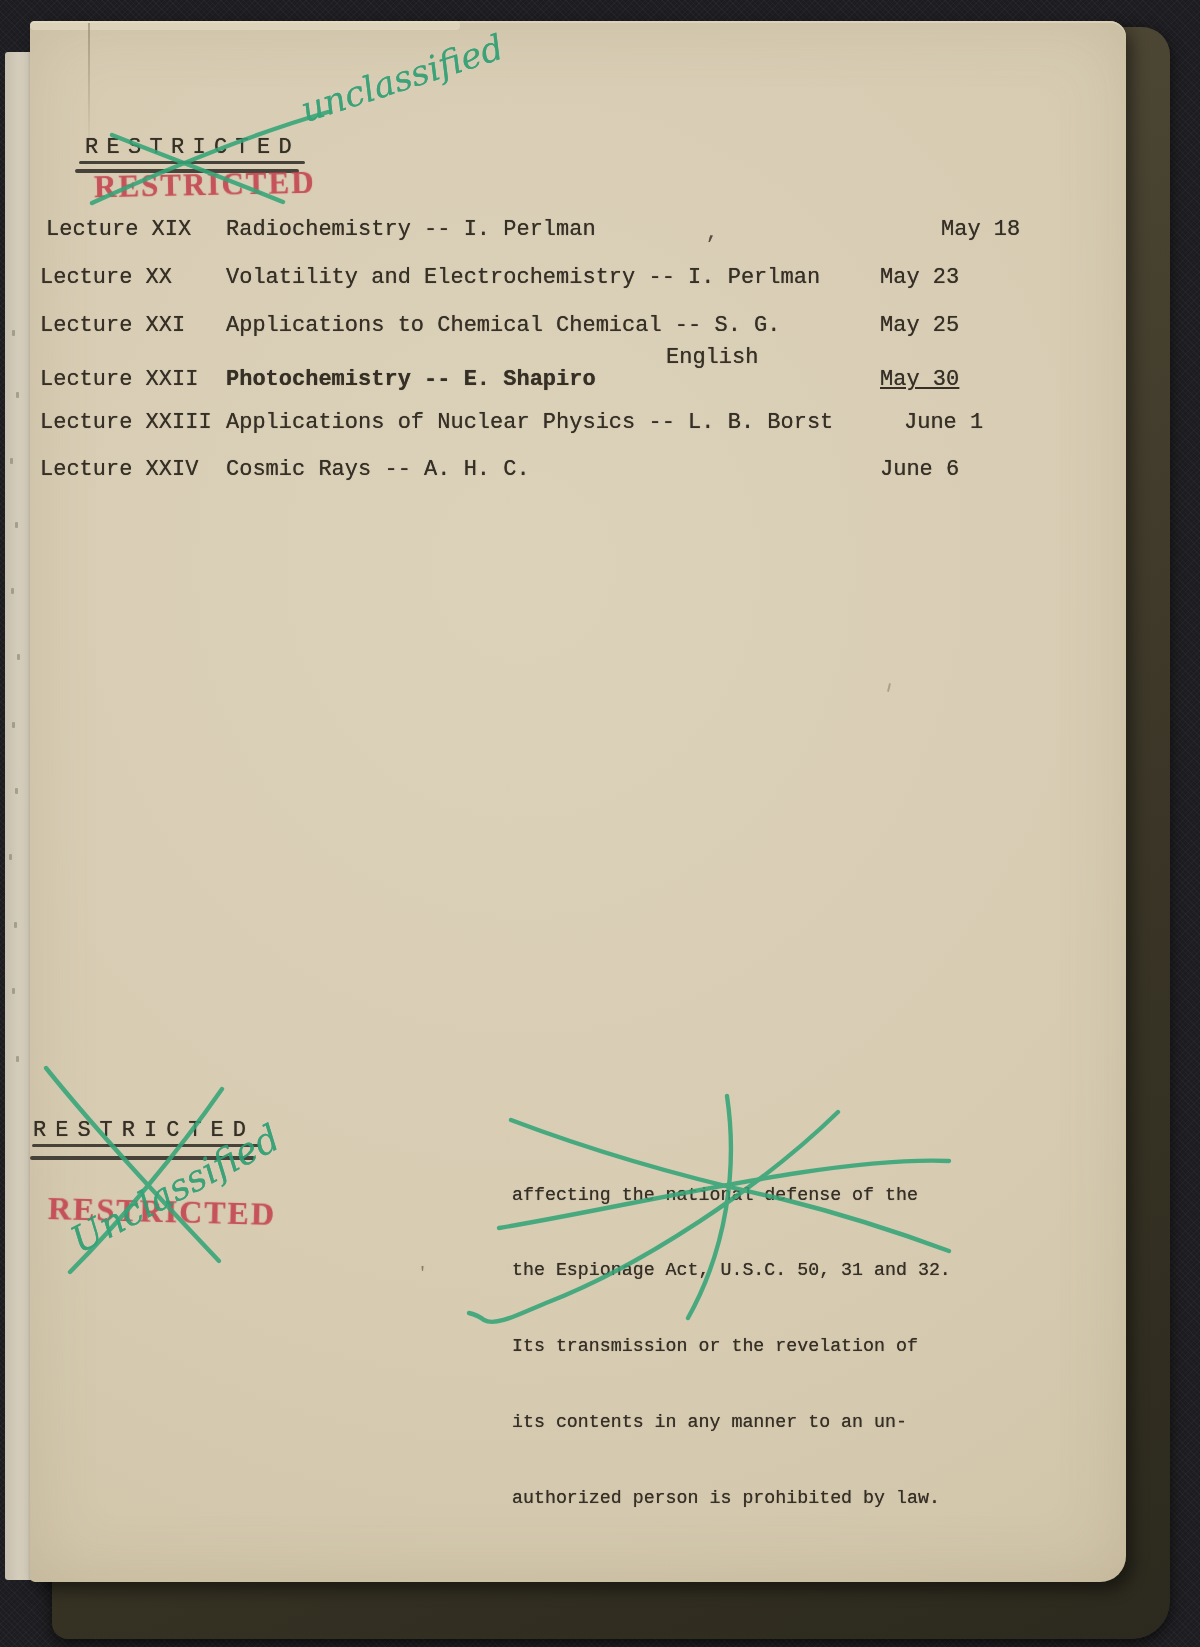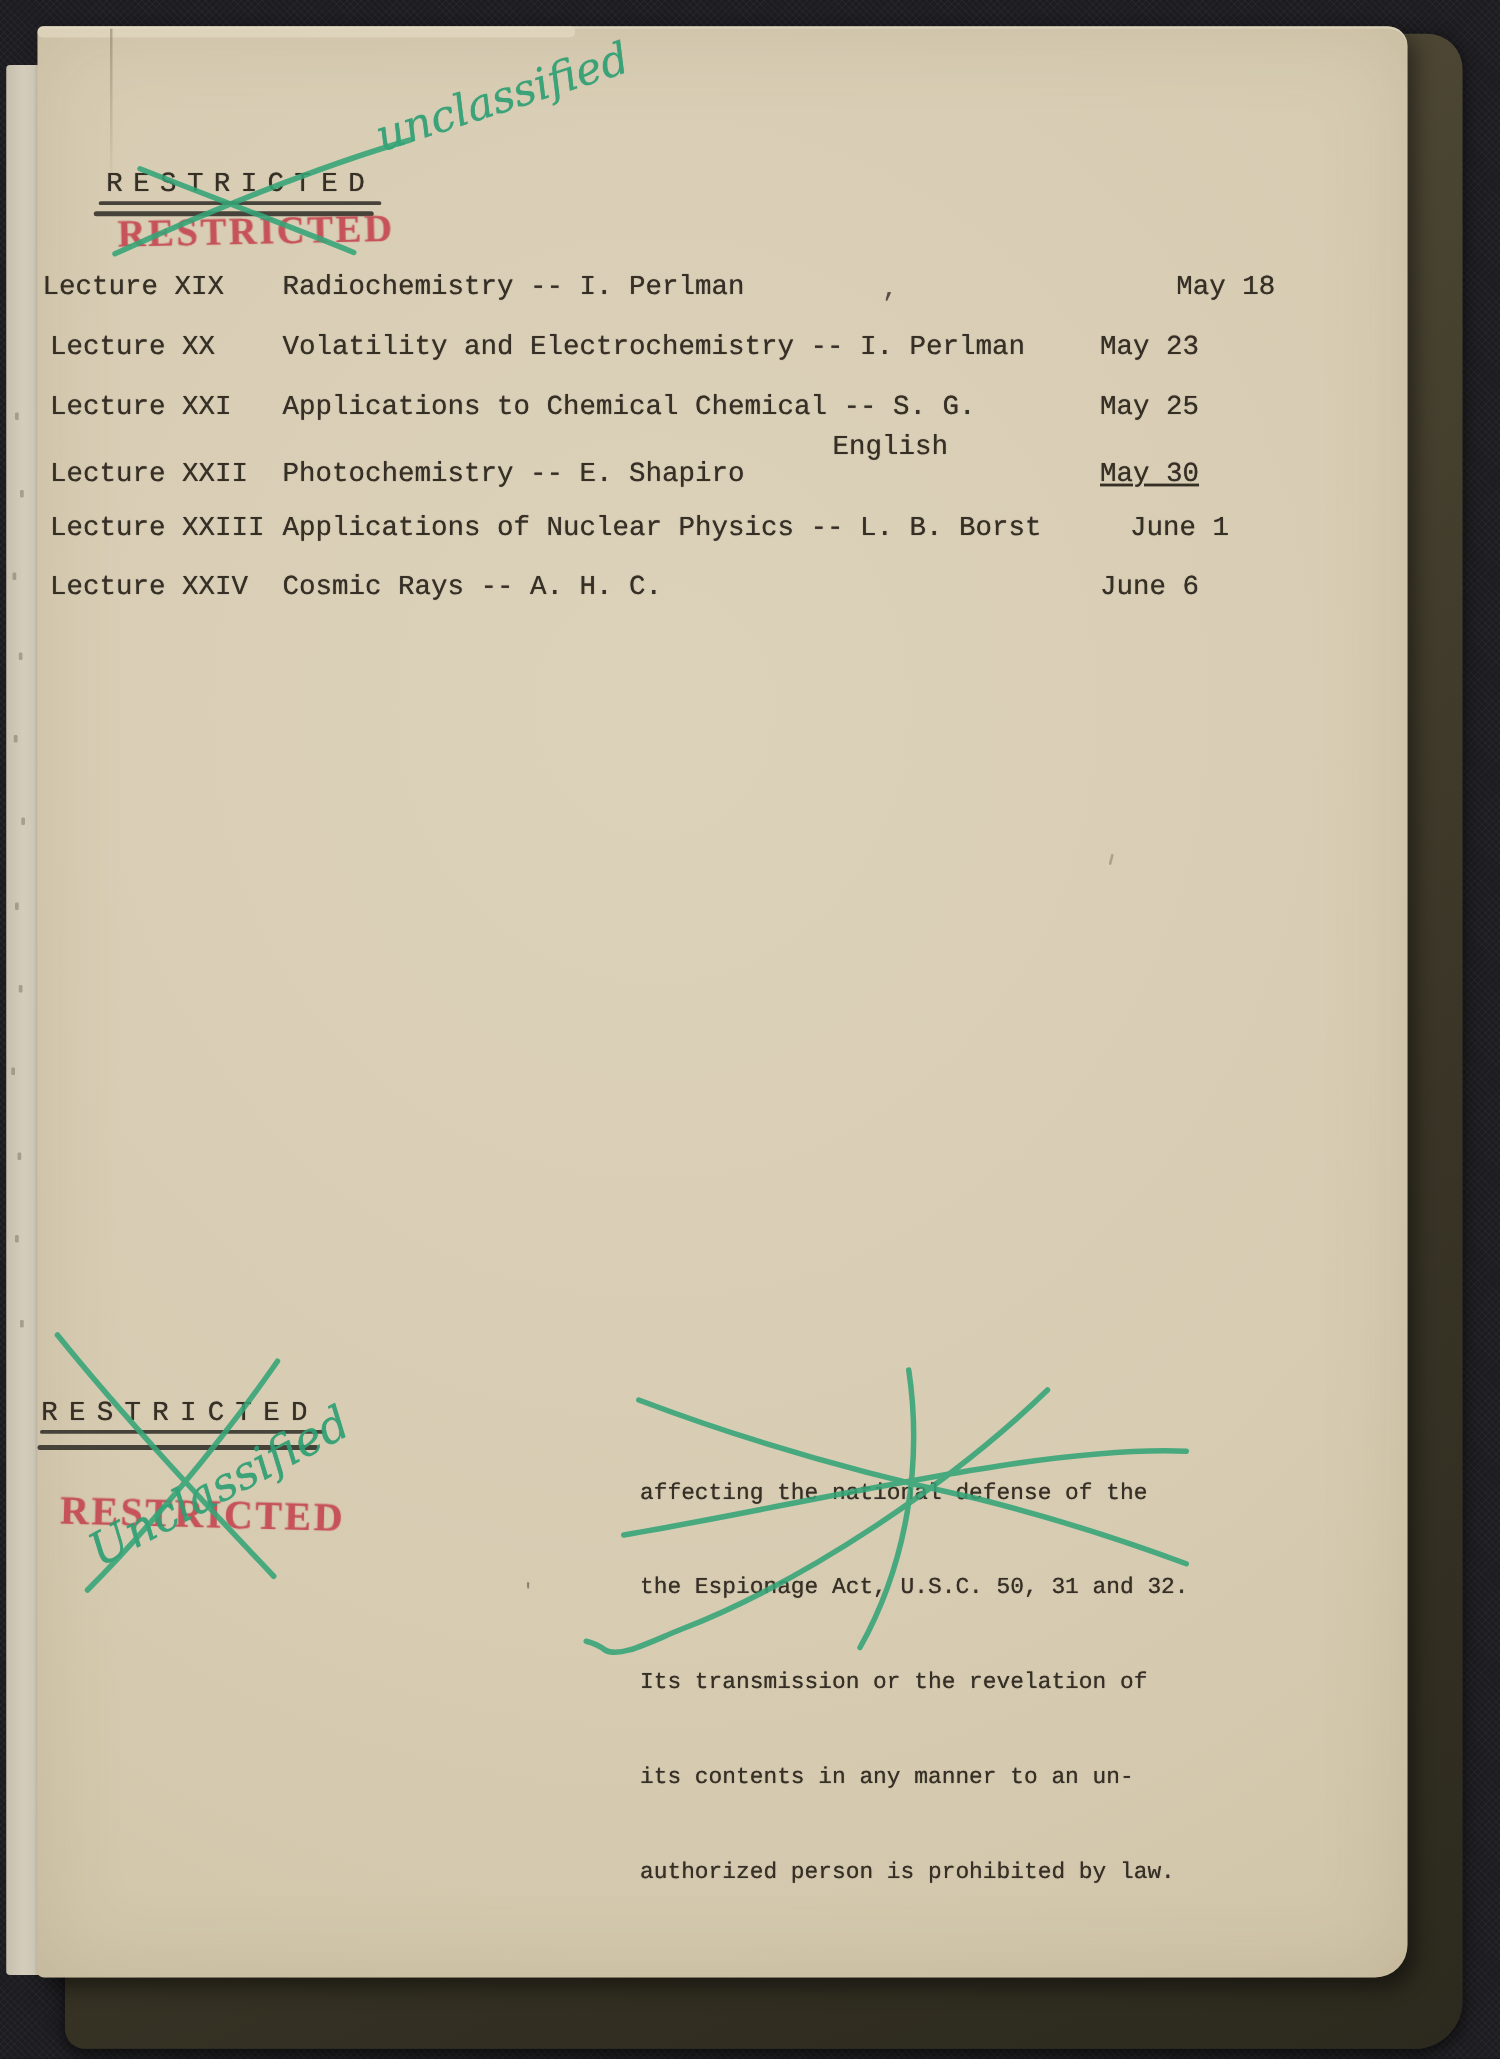--- a/index.html
+++ b/index.html
@@ -83,35 +83,35 @@
   <div class="abs page">
     <div class="abs page-top-sliver"></div>
     <div class="abs page-fold-line"></div>
 
     <div class="abs tw tw-banner" style="left:55px; top:114px;">RESTRICTED</div>
     <div class="abs ul" style="left:49px; top:140px; width:226px; height:3px;"></div>
     <div class="abs ul" style="left:45px; top:148px; width:224px; height:4px;"></div>
     <div class="abs stamp" style="left:64px; top:146px; font-size:31px; transform:rotate(-1.2deg);">RESTRICTED</div>
     <div class="abs hand" style="left:272px; top:70px; font-size:35px; transform:rotate(-18deg); transform-origin:left center;">unclassified</div>
 
-    <div class="abs tw tw-body" style="left:4px; top:196px;">Lecture XIX</div>
+    <div class="abs tw tw-body" style="left:16px; top:196px;">Lecture XIX</div>
     <div class="abs tw tw-body" style="left:196px; top:196px;">Radiochemistry -- I. Perlman</div>
     <div class="abs tw tw-body" style="left:879px; top:196px;margin-left:32px;">May 18</div>
 
     <div class="abs tw tw-body" style="left:10px; top:244px;">Lecture XX</div>
     <div class="abs tw tw-body" style="left:196px; top:244px;">Volatility and Electrochemistry -- I. Perlman</div>
     <div class="abs tw tw-body" style="left:850px; top:244px;">May 23</div>
 
     <div class="abs tw tw-body" style="left:10px; top:292px;">Lecture XXI</div>
     <div class="abs tw tw-body" style="left:196px; top:292px;">Applications to Chemical Chemical -- S. G.</div>
     <div class="abs tw tw-body" style="left:636px; top:324px;">English</div>
     <div class="abs tw tw-body" style="left:850px; top:292px;">May 25</div>
 
     <div class="abs tw tw-body" style="left:10px; top:346px;">Lecture XXII</div>
-    <div class="abs tw tw-body" style="left:196px; top:346px;">Photochemistry -- E. Shapiro</div>
+    <div class="abs tw tw-body" style="left:196px; top:346px;font-weight:bold;">Photochemistry -- E. Shapiro</div>
     <div class="abs tw tw-body" style="left:850px; top:346px;text-decoration:underline;">May 30</div>
 
     <div class="abs tw tw-body" style="left:10px; top:389px;">Lecture XXIII</div>
     <div class="abs tw tw-body" style="left:196px; top:389px;">Applications of Nuclear Physics -- L. B. Borst</div>
     <div class="abs tw tw-body" style="left:874px; top:389px;">June 1</div>
 
     <div class="abs tw tw-body" style="left:10px; top:436px;">Lecture XXIV</div>
     <div class="abs tw tw-body" style="left:196px; top:436px;">Cosmic Rays -- A. H. C.</div>
     <div class="abs tw tw-body" style="left:850px; top:436px;">June 6</div>
 

